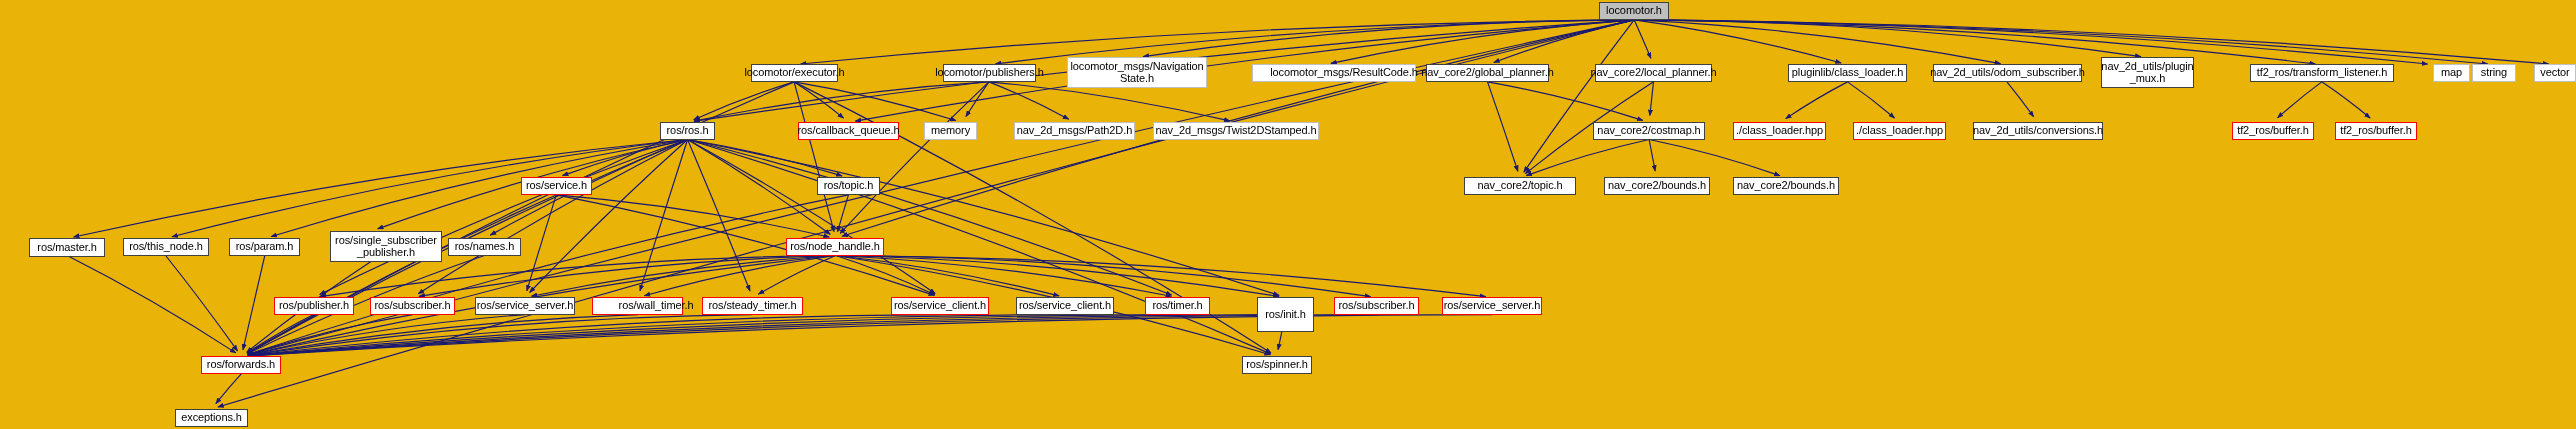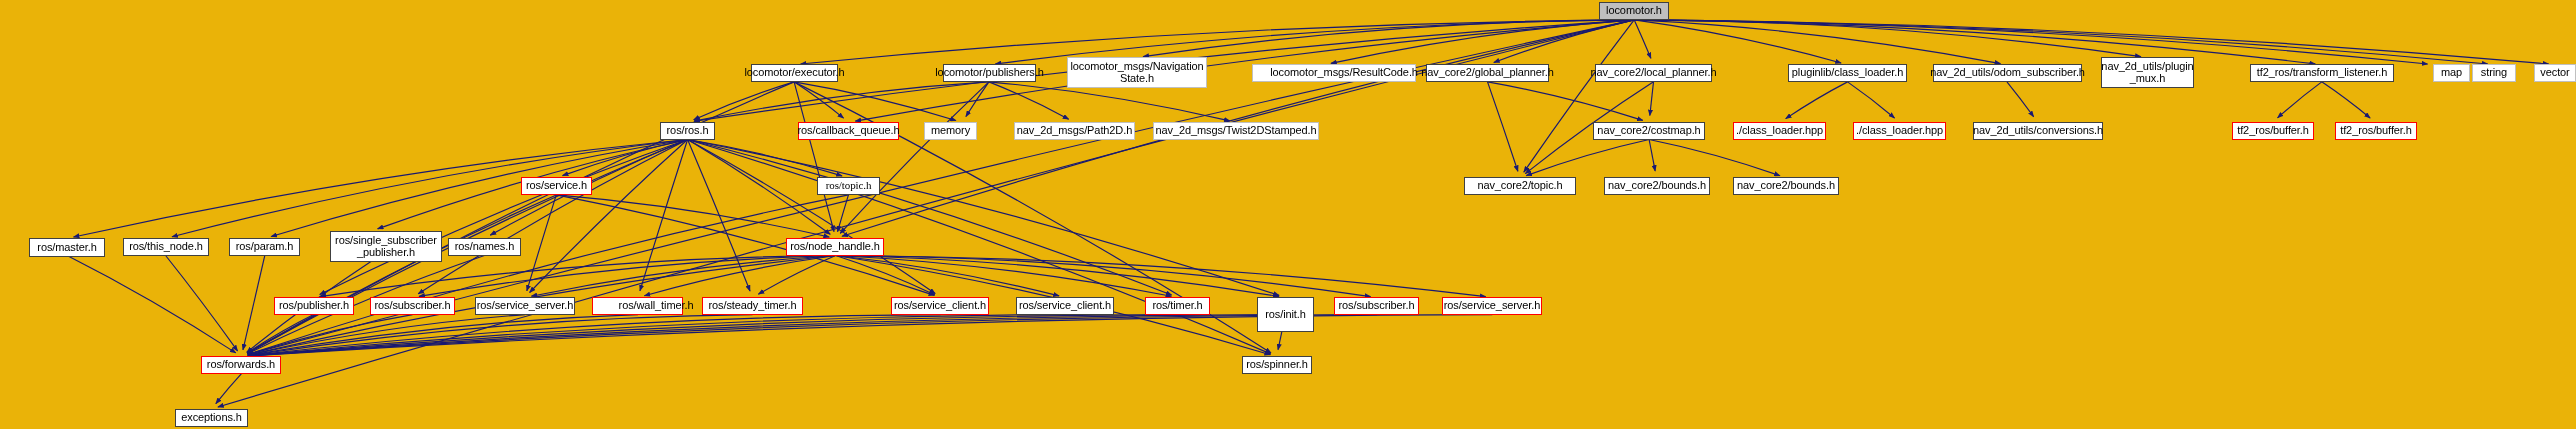--- a/index.html
+++ b/index.html
@@ -182,21 +182,21 @@
       <div class="node grey" style="left: 924px; top: 122px; width: 53px; height: 17.5px;">memory</div>
       <div class="node grey" style="left: 1014px; top: 122px; width: 121px; height: 17.5px;">nav_2d_msgs/Path2D.h</div>
       <div class="node grey" style="left: 1153px; top: 122px; width: 166px; height: 17.5px;">nav_2d_msgs/Twist2DStamped.h</div>
       <div class="node" style="left: 1593px; top: 122px; width: 112px; height: 17.5px;">nav_core2/costmap.h</div>
       <div class="node red" style="left: 1733px; top: 122px; width: 93px; height: 17.5px;">./class_loader.hpp</div>
       <div class="node red" style="left: 1853px; top: 122px; width: 93px; height: 17.5px;">./class_loader.hpp</div>
       <div class="node" style="left: 1973px; top: 122px; width: 130px; height: 17.5px;">nav_2d_utils/conversions.h</div>
       <div class="node red" style="left: 2232px; top: 122px; width: 82px; height: 17.5px;">tf2_ros/buffer.h</div>
       <div class="node red" style="left: 2335px; top: 122px; width: 82px; height: 17.5px;">tf2_ros/buffer.h</div>
       <div class="node red" style="left: 521px; top: 177px; width: 71px; height: 17.5px;">ros/service.h</div>
-      <div class="node" style="left: 817px; top: 177px; width: 63px; height: 17.5px; font-family: Liberation Serif, serif;">ros/topic.h</div>
+      <div class="node" style="left: 817px; top: 177px; width: 63px; height: 17.5px;">ros/topic.h</div>
       <div class="node" style="left: 1464px; top: 177px; width: 112px; height: 17.5px;">nav_core2/topic.h</div>
       <div class="node" style="left: 1604px; top: 177px; width: 106px; height: 17.5px;">nav_core2/bounds.h</div>
       <div class="node" style="left: 1733px; top: 177px; width: 106px; height: 17.5px;">nav_core2/bounds.h</div>
       <div class="node" style="left: 29px; top: 238px; width: 76px; height: 19px;">ros/master.h</div>
       <div class="node" style="left: 123px; top: 238px; width: 86px; height: 17.5px;">ros/this_node.h</div>
       <div class="node" style="left: 229px; top: 238px; width: 71px; height: 17.5px;">ros/param.h</div>
       <div class="node" style="left: 330px; top: 231px; width: 112px; height: 31px;">ros/single_subscriber
 _publisher.h</div>
       <div class="node" style="left: 448px; top: 238px; width: 73px; height: 17.5px;">ros/names.h</div>
       <div class="node red" style="left: 786px; top: 238px; width: 98px; height: 17.5px;">ros/node_handle.h</div>

